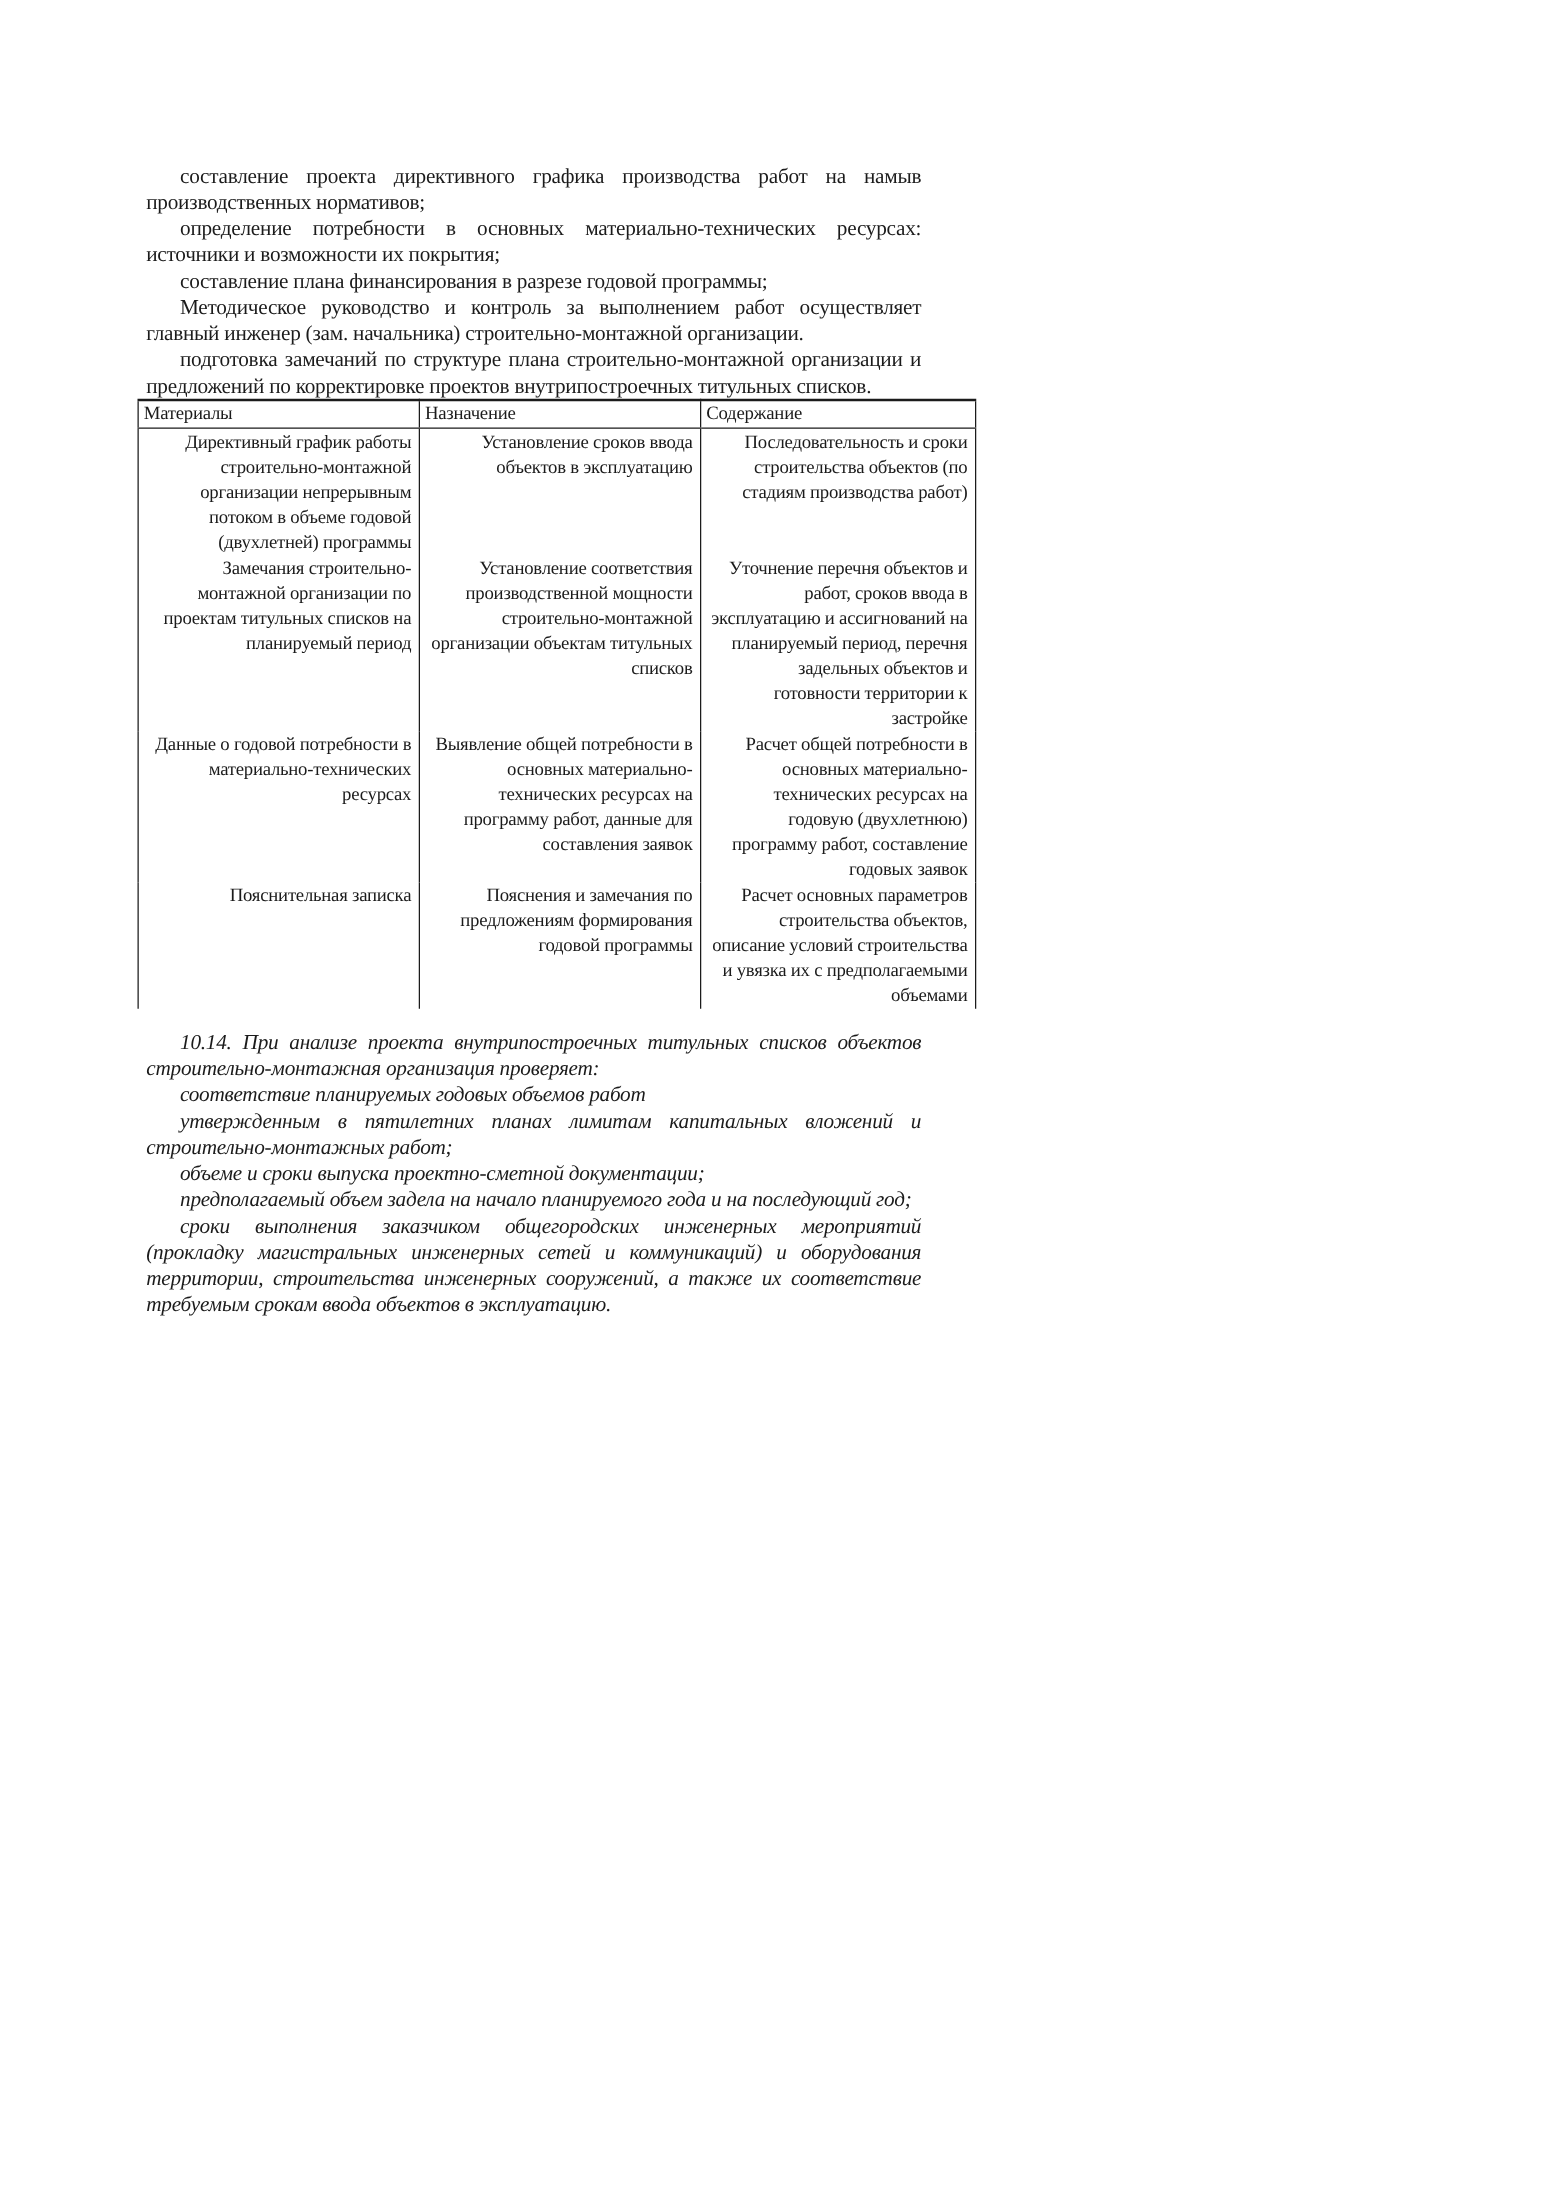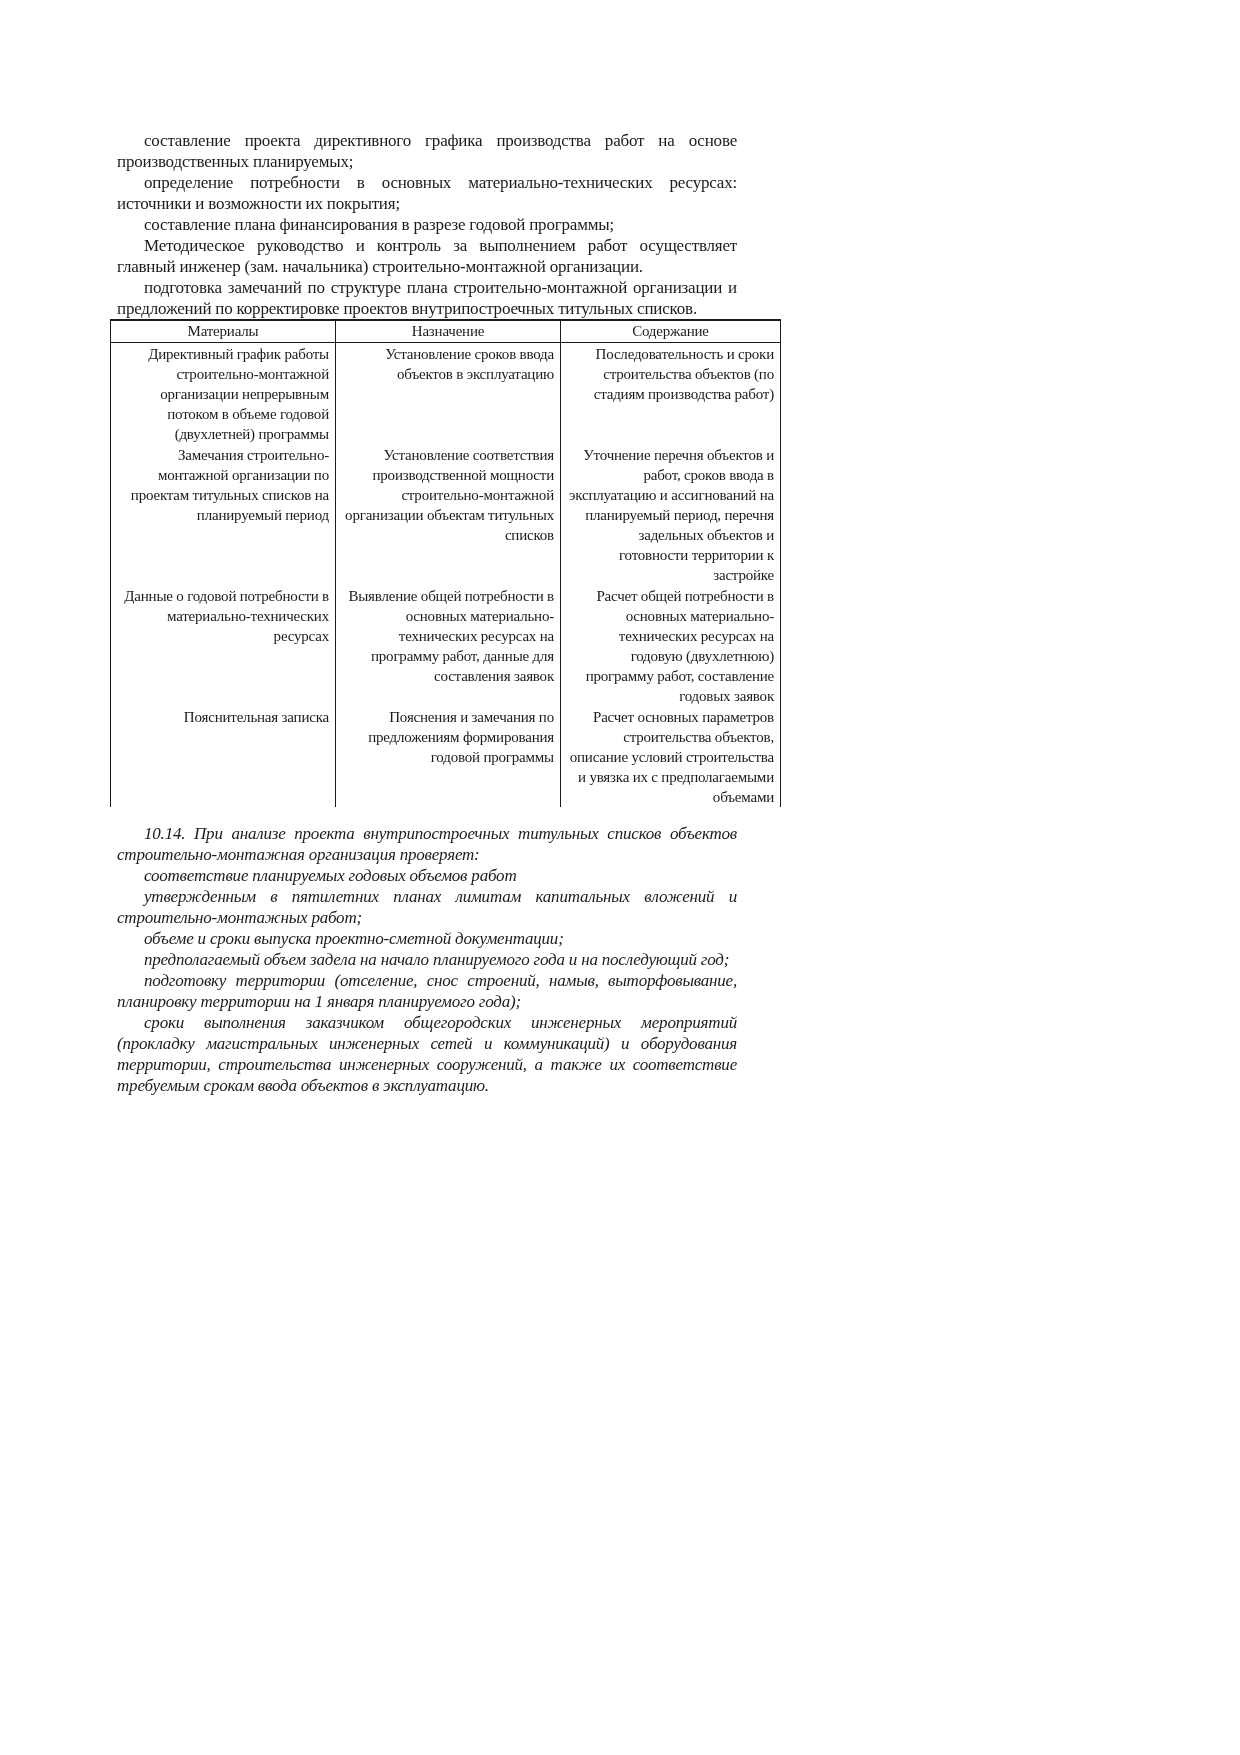--- a/index.html
+++ b/index.html
@@ -53,21 +53,21 @@
     table-layout: fixed;
     border-top: 2px solid #1b1b1b;
     border-left: 1px solid #1b1b1b;
     border-right: 1px solid #1b1b1b;
     font-size: 15px;
     line-height: 20px;
     letter-spacing: -0.2px;
   }
   table.doc-table th {
     font-weight: normal;
-    text-align: center;
+    text-align: left;
     border-bottom: 1px solid #1b1b1b;
     padding: 0 4px 1px 4px;
     height: 20px;
   }
   table.doc-table th + th,
   table.doc-table td + td {
     border-left: 1px solid #1b1b1b;
   }
   table.doc-table td {
     vertical-align: top;
@@ -82,21 +82,21 @@
     margin-top: 16px;
     font-style: italic;
   }
 </style>
 </head>
 <body>
 
 <div class="page">
   <div class="content">
 
-    <p class="body-par">составление проекта директивного графика производства работ на основе производственных планируемых;</p>
+    <p class="body-par">составление проекта директивного графика производства работ на намыв производственных нормативов;</p>
     <p class="body-par">определение потребности в основных материально-технических ресурсах: источники и возможности их покрытия;</p>
     <p class="body-par">составление плана финансирования в разрезе годовой программы;</p>
     <p class="body-par">Методическое руководство и контроль за выполнением работ осуществляет главный инженер (зам. начальника) строительно-монтажной организации.</p>
     <p class="body-par">подготовка замечаний по структуре плана строительно-монтажной организации и предложений по корректировке проектов внутрипостроечных титульных списков.</p>
 
 
     <table class="doc-table">
       <colgroup>
         <col class="c1">
           <col class="c2">
@@ -132,18 +132,17 @@
         </tr>
       </tbody>
     </table>
 
     <div class="after-block">
       <p class="body-par">10.14. При анализе проекта внутрипостроечных титульных списков объектов строительно-монтажная организация проверяет:</p>
       <p class="body-par">соответствие планируемых годовых объемов работ</p>
       <p class="body-par">утвержденным в пятилетних планах лимитам капитальных вложений и строительно-монтажных работ;</p>
       <p class="body-par">объеме и сроки выпуска проектно-сметной документации;</p>
       <p class="body-par">предполагаемый объем задела на начало планируемого года и на последующий год;</p>
-      <p class="body-par">подготовку территории (отселение, снос строений, намыв, выторфовывание, планировку территории на 1 января планируемого года);</p>
       <p class="body-par">сроки выполнения заказчиком общегородских инженерных мероприятий (прокладку магистральных инженерных сетей и коммуникаций) и оборудования территории, строительства инженерных сооружений, а также их соответствие требуемым срокам ввода объектов в эксплуатацию.</p>
     </div>
 
   </div>
 </div>
 
 </body></html>

